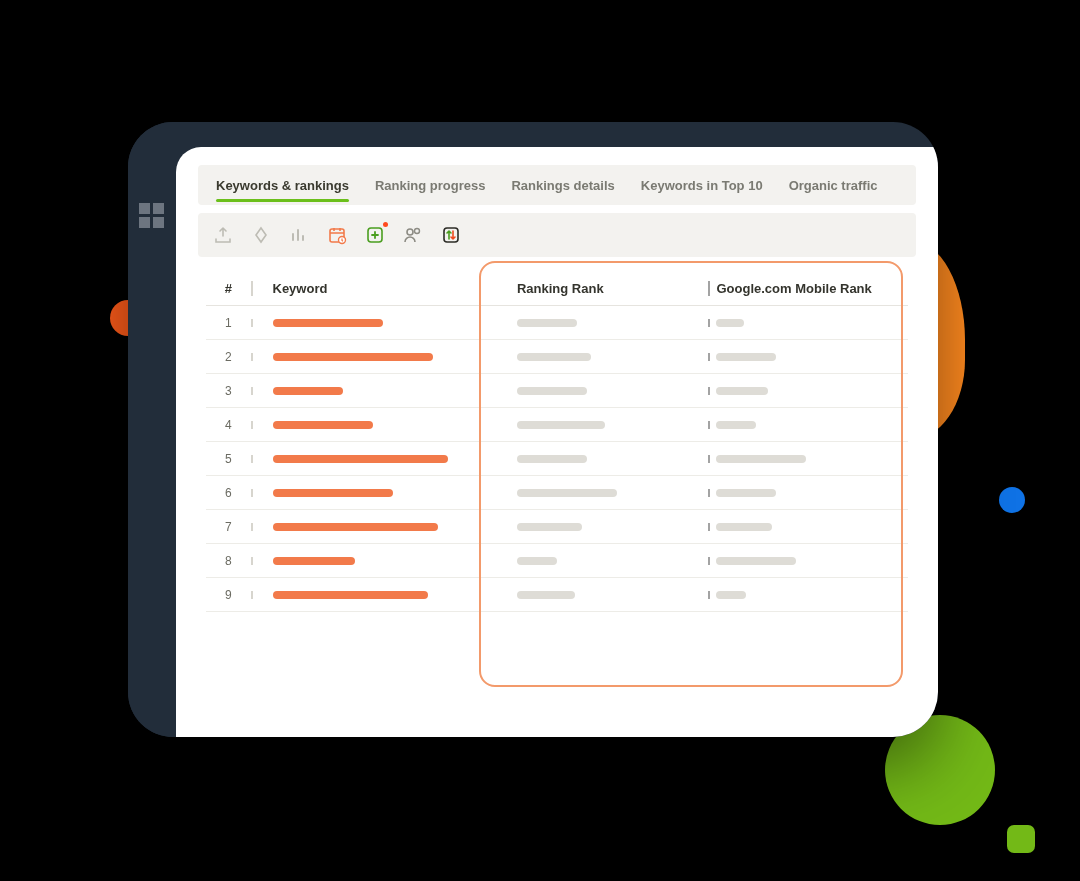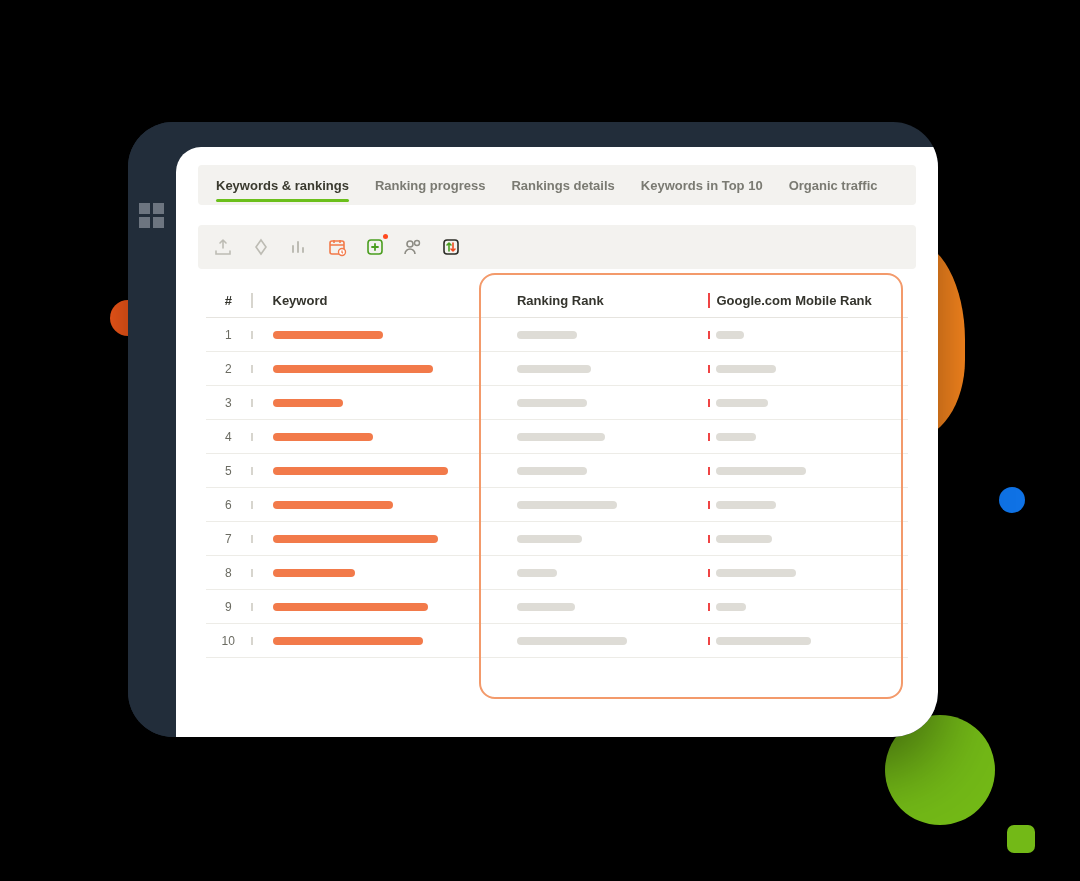--- a/index.html
+++ b/index.html
@@ -7,38 +7,38 @@
 .blob{position:absolute;border-radius:50%}
 .b-or-l{left:110px;top:300px;width:36px;height:36px;background:#ff5c1a}
 .b-or-r{right:115px;top:240px;width:110px;height:200px;background:#ff8a1f;border-radius:50% 50% 50% 50%/50% 50% 40% 40%}
 .b-bl{right:55px;top:487px;width:26px;height:26px;background:#0f72e5}
 .b-gr-lg{right:85px;top:715px;width:110px;height:110px;background:#73b917}
 .b-gr-sm{right:45px;top:825px;width:28px;height:28px;background:#73b917;border-radius:25%}
 .device{position:absolute;left:128px;top:122px;width:810px;height:615px;background:#222d3a;border-radius:45px;box-shadow:0 30px 70px rgba(0,0,0,.45);overflow:hidden}
 .rail{position:absolute;left:0;top:0;width:48px;height:100%;background:#222d3a;display:flex;align-items:flex-start;justify-content:center}
 .rail svg{margin-top:80px}
 .screen{position:absolute;left:48px;top:25px;right:0;bottom:0;background:#fff;border-top-left-radius:25px}
-.hdr{margin:18px 22px 20px;height:40px;background:#f3f2ef;border-radius:4px;display:flex;align-items:center;gap:26px;padding:0 18px}
+.hdr{margin:18px 22px 8px;height:40px;background:#f3f2ef;border-radius:4px;display:flex;align-items:center;gap:26px;padding:0 18px}
 .tab{font-size:13px;font-weight:600;color:#7a7a72;cursor:pointer;white-space:nowrap}
 .tab.active{color:#3a3a2f;position:relative}
 .tab.active::after{content:"";position:absolute;left:0;right:0;bottom:-9px;height:3px;background:#6bbf1b;border-radius:2px}
 .toolbar{margin:6px 22px 0;height:44px;background:#f3f2ef;border-radius:4px;display:flex;align-items:center;gap:16px;padding:0 14px}
 .tbtn{width:22px;height:22px;display:flex;align-items:center;justify-content:center;cursor:pointer}
 .table{position:relative;margin:14px 30px 0}
 .thead{display:flex;height:34px;align-items:center;font-size:13px;font-weight:700;color:#34342d;border-bottom:1px solid #e6e4df}
 .col-n{width:46px;text-align:center}
 .col-kw{width:230px;padding-left:20px;border-left:2px solid #d7d5ce}
 .col-g{width:198px;padding-left:22px}
 .col-m{width:198px;padding-left:6px}
 .row{display:flex;height:33px;align-items:center;border-bottom:1px solid #edece7}
 .row .col-n{color:#6b6b62;font-size:12px}
 .bar{height:8px;border-radius:5px}
 .bar-kw{background:#f27a4a}
 .bar-g,.bar-m{background:#dedcd6}
-.col-m{border-left:2px solid #ef4444}
+.col-m{border-left:2px solid #a3a3a3}
 .hilite{position:absolute;left:273px;top:-10px;width:420px;height:422px;border:2px solid #f39a6b;border-radius:16px;pointer-events:none}
 </style>
 </head>
 <body>
 
 <div class="stage">
   <div class="blob b-or-l"></div>
   <div class="blob b-or-r"></div>
   <div class="blob b-bl"></div>
   <div class="blob b-gr-lg"></div>
@@ -220,29 +220,17 @@
               <div class="col-kw">
                 <div class="bar bar-kw" style="width:155px"></div>
               </div>
               <div class="col-g">
                 <div class="bar bar-g" style="width:58px"></div>
               </div>
               <div class="col-m">
                 <div class="bar bar-m" style="width:30px"></div>
               </div>
             </div>
-            <div class="row">
-              <div class="col-n">10</div>
-              <div class="col-kw">
-                <div class="bar bar-kw" style="width:150px"></div>
-              </div>
-              <div class="col-g">
-                <div class="bar bar-g" style="width:110px"></div>
-              </div>
-              <div class="col-m">
-                <div class="bar bar-m" style="width:95px"></div>
-              </div>
-            </div>
           </div>
       </div>
     </div>
   </div>
 </div>
 
 </body></html>

